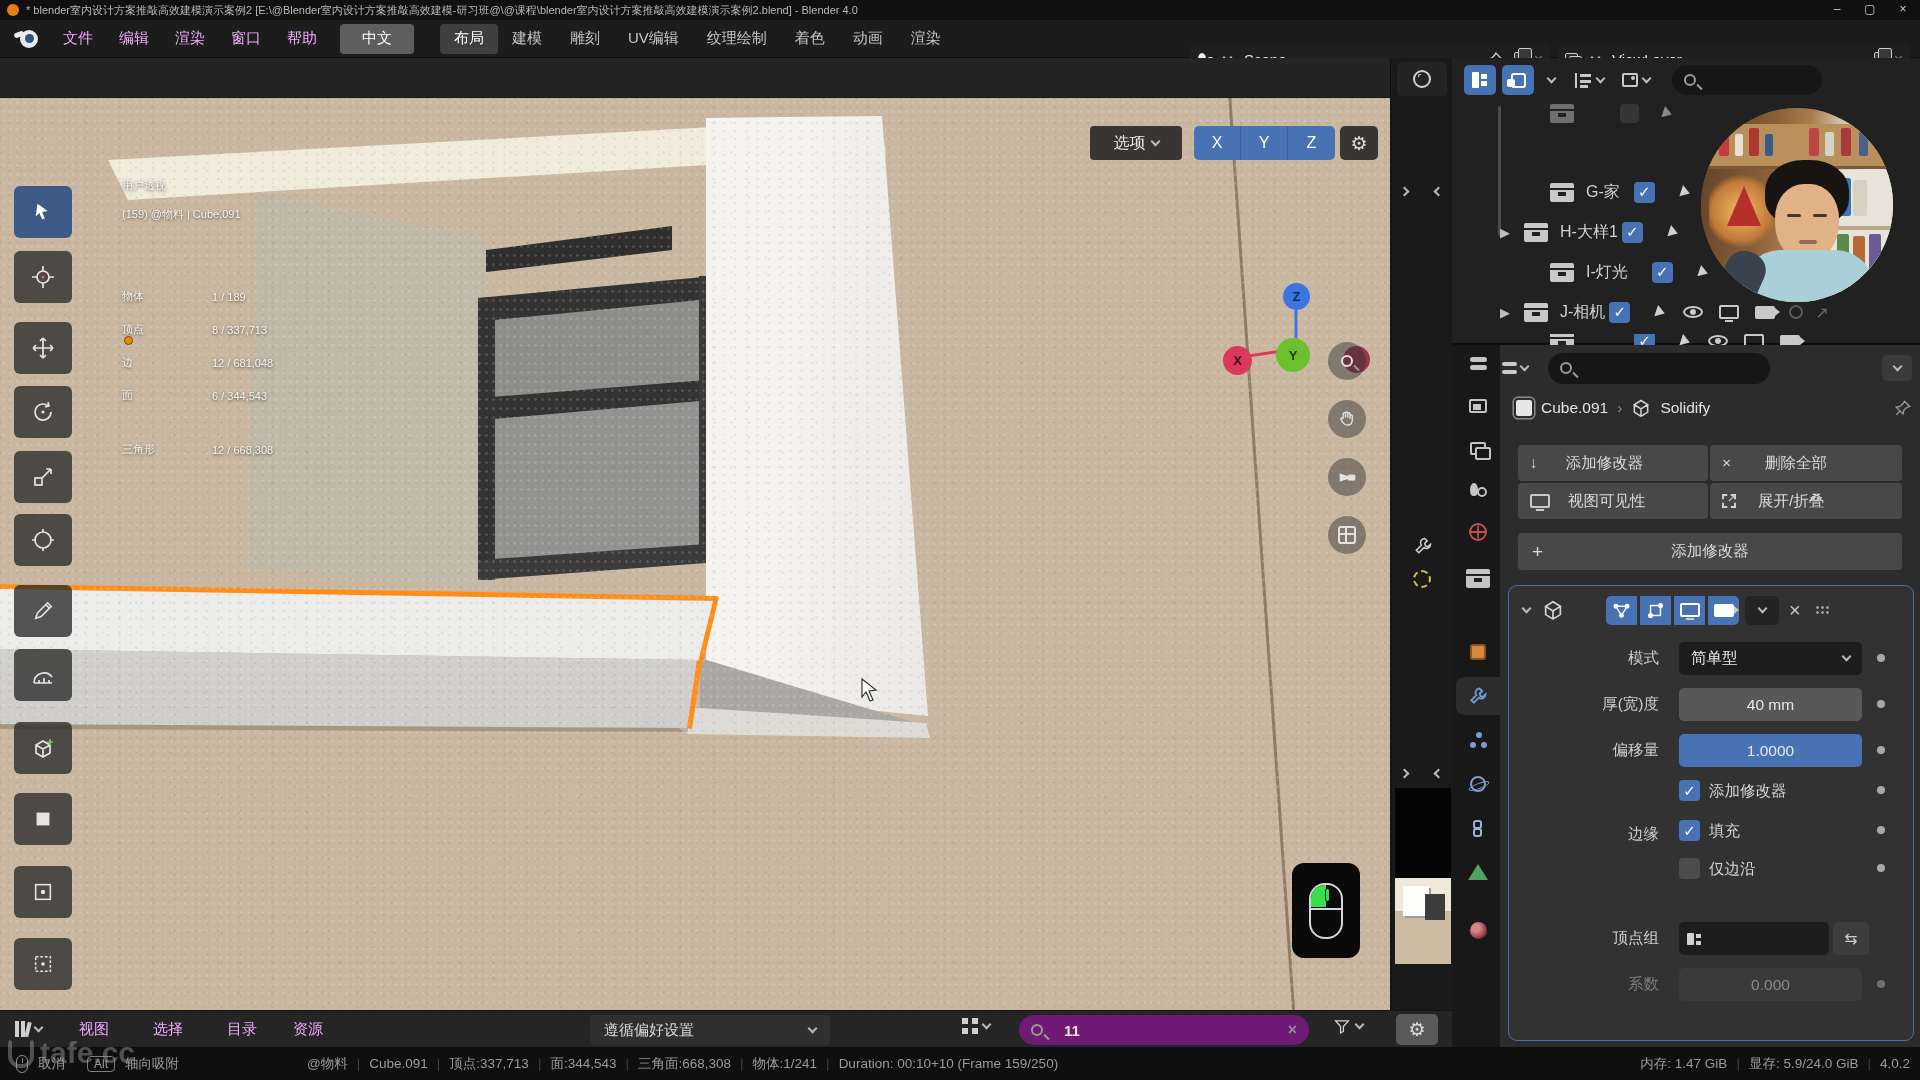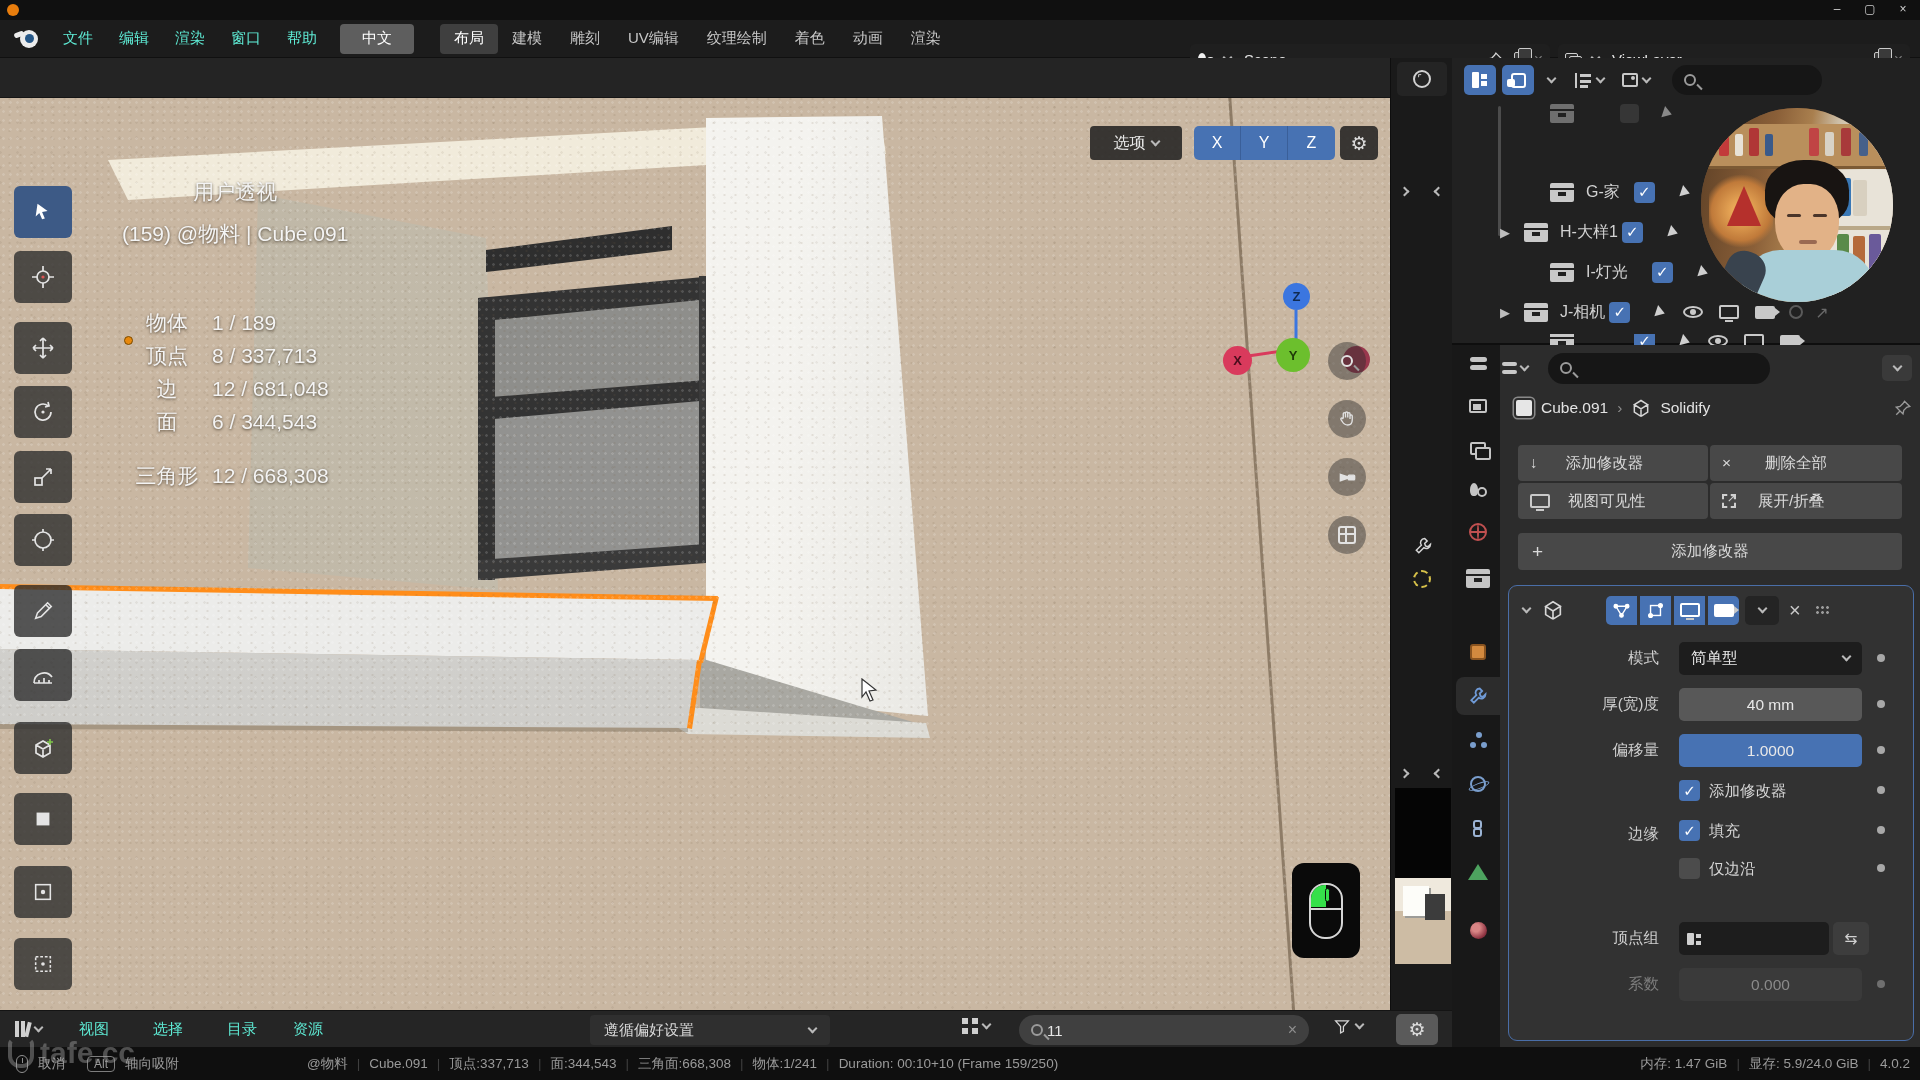--- a/index.html
+++ b/index.html
@@ -10,41 +10,41 @@
 .btn{background:#2f2f2f;border-radius:4px;color:#d9d9d9;display:flex;align-items:center;justify-content:center;gap:6px;}
 .blue{background:#4772b3 !important;color:#fff;}
 .chev{width:7px;height:7px;border-right:2px solid #b9b9b9;border-bottom:2px solid #b9b9b9;transform:rotate(45deg);display:inline-block;margin-top:-4px;}
 .chev.l{transform:rotate(135deg);margin:0;}
 .chev.r{transform:rotate(-45deg);margin:0;}
 
 #titlebar{left:0;top:0;width:1920px;height:20px;background:#101010;display:flex;align-items:center;font-size:11px;color:#b9b9b9;}
 .winctl{color:#cfcfcf;font-size:12px;width:34px;text-align:center;}
 
 #menubar{left:0;top:20px;width:1920px;height:38px;background:#1c1c1c;display:flex;align-items:center;font-size:15px;border-bottom:1px solid #101010;}
-.menu-item{padding:0 13px;height:30px;display:flex;align-items:center;color:#5eead4;}
+.menu-item{padding:0 13px;height:30px;display:flex;align-items:center;color:#f0abfc;}
 .ws-tab{padding:0 14px;height:30px;display:flex;align-items:center;color:#c7c7c7;border-radius:4px;}
 .ws-tab.active{background:#3f3f3f;color:#fff;}
 .idblock{background:#1f1f1f;border-radius:5px;height:31px;display:flex;align-items:center;padding:0 7px;gap:7px;}
 .mini-ic{width:20px;height:18px;position:relative;}
 .page-ic{width:13px;height:16px;border:1.6px solid #c9c9c9;border-radius:2px;position:relative;background:#3a3a3a;}
 .page-ic:before{content:"";position:absolute;left:3px;top:-5px;width:12px;height:15px;border:1.6px solid #c9c9c9;border-radius:2px;background:#3a3a3a;}
 
 #vheader{left:0;top:58px;width:1920px;height:40px;background:#242424;display:flex;align-items:center;font-size:14.5px;border-bottom:1px solid #151515;}
 .hbtn{height:30px;background:#2e2e2e;border-radius:4px;display:flex;align-items:center;justify-content:center;gap:6px;padding:0 8px;position:absolute;top:63px;}
 .icell{width:30px;height:26px;display:flex;align-items:center;justify-content:center;border-radius:3px;}
 
 #viewport{left:0;top:98px;width:1390px;height:912px;overflow:hidden;background:#c9b7a2;}
 .noise{position:absolute;inset:0;background-image:radial-gradient(rgba(255,255,255,.30) 1px,transparent 1.4px),radial-gradient(rgba(120,98,72,.28) 1px,transparent 1.4px),radial-gradient(rgba(90,72,50,.16) 1.2px,transparent 1.6px);background-size:7px 9px,11px 8px,17px 15px;background-position:0 0,4px 5px,9px 2px;}
 .poly{position:absolute;inset:0;}
 
 .tool{position:absolute;left:14px;width:58px;height:52px;background:#2e2e2ecc;border-radius:6px;display:flex;align-items:center;justify-content:center;}
 .tool.active{background:#3d5a86;}
 .tool svg{stroke:#e4e4e4;fill:none;stroke-width:1.7;}
 
-.ovtext{color:#f4f4f4;text-shadow:0 1px 3px rgba(40,30,15,.75);font-size:21px;text-align:center;}
+.ovtext{color:#f4f4f4;text-shadow:0 1px 3px rgba(40,30,15,.75);font-size:11px;}
 
 .ball{position:absolute;border-radius:50%;display:flex;align-items:center;justify-content:center;font-size:13px;font-weight:bold;}
 .navbtn{position:absolute;width:38px;height:38px;border-radius:50%;background:rgba(45,45,45,.45);display:flex;align-items:center;justify-content:center;color:#e8e8e8;}
 
 #strip{left:1390px;top:58px;width:62px;height:989px;background:#1a1a1a;border-left:1px solid #0e0e0e;}
 #tabcol{left:1452px;top:345px;width:48px;height:702px;background:#181818;}
 .tab-ic{position:absolute;left:4px;width:44px;height:38px;display:flex;align-items:center;justify-content:center;}
 .tab-ic.active{background:#2c2c2c;border-radius:8px 0 0 8px;}
 #outliner{left:1452px;top:58px;width:468px;height:287px;background:#212121;border-bottom:2px solid #0e0e0e;font-size:16px;}
 #props{left:1500px;top:345px;width:420px;height:702px;background:#2c2c2c;font-size:15.5px;}
@@ -77,20 +77,21 @@
 .gearwrap{font-size:19px;color:#dcdcdc;}
 svg.ic{stroke:#d6d6d6;fill:none;stroke-width:1.8;}
 </style>
 </head>
 <body>
 
 <div id="root">
 
   <div id="titlebar" class="abs">
     <span class="abs" style="left:7px;top:4px;width:12px;height:12px;border-radius:50%;background:#e87d0d;"></span>
+    <span class="abs" style="left:26px;top:3px;white-space:nowrap;">* blender室内设计方案推敲高效建模演示案例2 [E:\@Blender室内设计方案推敲高效建模-研习班@\@课程\blender室内设计方案推敲高效建模演示案例2.blend] - Blender 4.0</span>
     <span class="winctl abs" style="right:66px;top:2px;">–</span>
     <span class="winctl abs" style="right:33px;top:2px;">▢</span>
     <span class="winctl abs" style="right:0;top:2px;">×</span>
   </div>
 
   <div id="menubar" class="abs">
     <span style="margin:0 10px 0 14px;width:26px;height:22px;position:relative;display:inline-block;">
       <span style="position:absolute;left:6px;top:2px;width:18px;height:18px;border-radius:50%;background:#ececec;"></span>
       <span style="position:absolute;left:11px;top:6px;width:9px;height:9px;border-radius:50%;background:#265787;"></span>
       <span style="position:absolute;left:0;top:4px;width:10px;height:5px;background:#ececec;border-radius:3px;transform:rotate(-20deg);"></span>
@@ -741,21 +742,21 @@
     <span class="menu-item" style="margin-left:18px;">目录</span>
     <span class="menu-item" style="margin-left:10px;">资源</span>
     <div class="btn" style="position:absolute;left:590px;top:4px;width:240px;height:30px;justify-content:space-between;padding:0 14px;">
       <span>遵循偏好设置</span>
       <span class="chev"></span>
     </div>
     <span class="flex" style="position:absolute;left:962px;top:7px;gap:5px;">
       <span style="width:16px;height:16px;background-image:linear-gradient(#cfcfcf,#cfcfcf),linear-gradient(#cfcfcf,#cfcfcf),linear-gradient(#cfcfcf,#cfcfcf),linear-gradient(#cfcfcf,#cfcfcf);background-size:6px 6px;background-position:0 0,10px 0,0 10px,10px 10px;background-repeat:no-repeat;display:inline-block;"></span>
       <span class="chev"></span>
     </span>
-    <div class="flex" style="position:absolute;left:1019px;top:4px;width:290px;height:30px;background:#404040;border-radius:15px;padding:0 12px;gap:4px;">
+    <div class="flex" style="position:absolute;left:1019px;top:4px;width:290px;height:30px;background:#701a75;border-radius:15px;padding:0 12px;gap:21px;font-weight:bold;">
       <span class="mag"></span>
       <span style="color:#e6e6e6;flex:1;">11</span>
       <span style="color:#8f8f8f;font-size:16px;">×</span>
     </div>
     <span class="flex" style="position:absolute;left:1333px;top:7px;gap:5px;">
       <svg class="ic" width="18" height="17" viewBox="0 0 24 24">
           <path d="M3 4h18l-7 8v7l-4 2v-9z"></path>
         </svg>
       <span class="chev"></span>
     </span>

